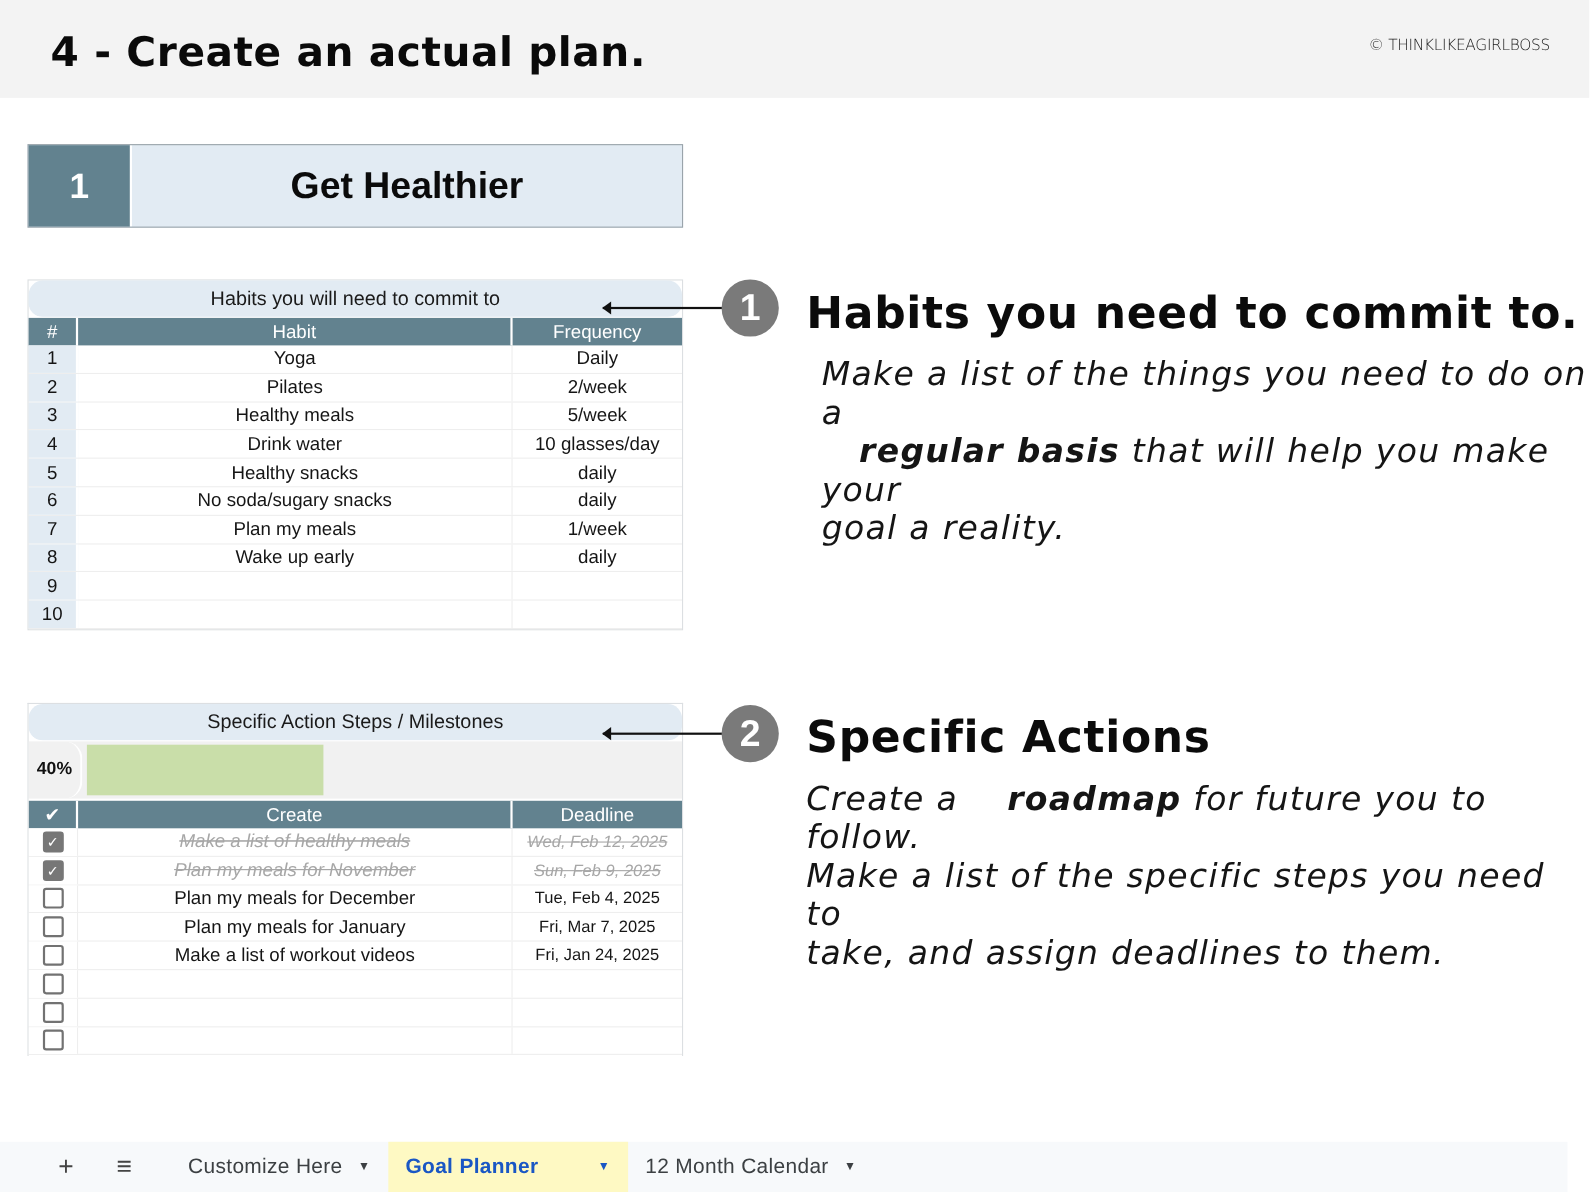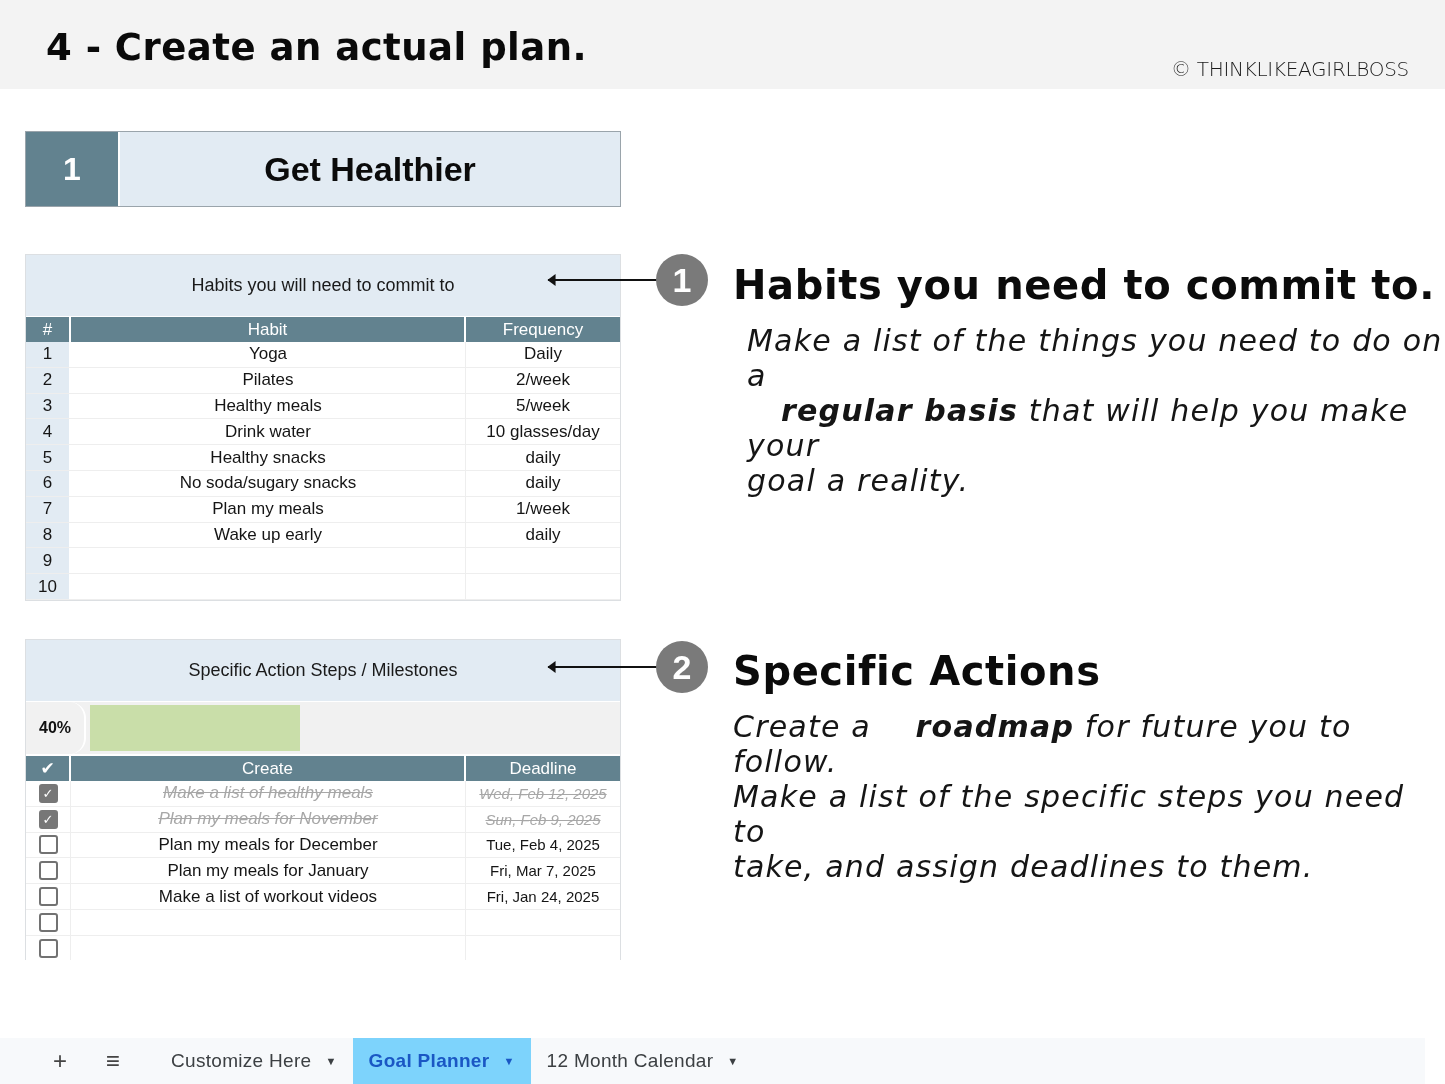--- a/index.html
+++ b/index.html
@@ -1,40 +1,40 @@
 <!DOCTYPE html>
 <html><head>
   <meta charset="utf-8">
   <style>
     * { box-sizing: border-box; margin: 0; padding: 0; }
     html, body { width: 1445px; height: 1084px; overflow: hidden; background: #ffffff; }
     body { position: relative; font-family: "Liberation Sans", "DejaVu Sans", sans-serif; color: #111; }
 
     .top-bar { position: absolute; left: 0; top: 0; width: 1445px; height: 89px; background: #f3f3f3; }
     .page-title { position: absolute; left: 46px; top: 26px; font-size: 37px; font-weight: 700; letter-spacing: 0.5px; color: #0a0a0a; font-family: "DejaVu Sans", sans-serif; }
-    .copyright { position: absolute; right: 36px; top: 33px; font-size: 20px; color: #1a1a1a; letter-spacing: -0.3px; font-family: "DejaVu Sans", sans-serif; font-weight: 300; margin-top: 24px; }
+    .copyright { position: absolute; right: 36px; top: 33px; font-size: 14px; color: #1a1a1a; letter-spacing: -0.3px; font-family: "DejaVu Sans", sans-serif; font-weight: 300; }
 
     
     .goal-box { position: absolute; left: 25px; top: 131px; width: 596px; height: 76px; border: 1.5px solid #9aa4ab; display: flex; background: #e2ebf3; }
     .goal-num { width: 94px; height: 100%; background: #62828f; color: #fff; display: flex; align-items: center; justify-content: center; font-size: 32px; font-weight: 700; border-right: 2px solid #ffffff; }
     .goal-name { flex: 1; display: flex; align-items: center; justify-content: center; font-size: 34px; font-weight: 700; color: #0b0b0b; }
 
     
     .panel { position: absolute; left: 25px; width: 596px; border: 1.5px solid #dcdfe2; background: #fff; }
-    .panel-title { height: 62px; background: #e2ebf3; display: flex; align-items: center; justify-content: center; font-size: 18px; color: #1a1a1a; border-bottom: 1px solid #fff; }
+    .panel-title { height: 34px; background: #e2ebf3; display: flex; align-items: center; justify-content: center; font-size: 18px; color: #1a1a1a; border-bottom: 1px solid #fff; border-radius: 13px; }
     .grid-head { display: grid; grid-template-columns: 45px 395px 1fr; height: 25px; background: #62828f; color: #fff; font-size: 17px; }
     .grid-head > div { display: flex; align-items: center; justify-content: center; border-right: 2px solid #fff; }
     .grid-head > div:last-child { border-right: none; }
     .grid-row { display: grid; grid-template-columns: 45px 395px 1fr; height: 25.8px; font-size: 17px; color: #151515; border-bottom: 1px solid #eeeeee; }
     .grid-row > div { display: flex; align-items: center; justify-content: center; border-right: 1px solid #eeeeee; white-space: nowrap; }
     .grid-row > div:last-child { border-right: none; }
     .grid-row .num-cell { background: #e2ebf3; border-right: 2px solid #fff; }
 
     .progress-row { height: 54px; display: flex; background: #f1f1f1; border-bottom: 2px solid #fff; }
-    .progress-label { width: 60px; display: flex; align-items: center; justify-content: center; font-weight: 700; font-size: 16px; color: #111; border-right: 2px solid #fff; border-radius: 16px; }
+    .progress-label { width: 49px; display: flex; align-items: center; justify-content: center; font-weight: 700; font-size: 16px; color: #111; border-right: 2px solid #fff; border-radius: 16px; }
     .progress-track { flex: 1; position: relative; padding: 3px 4px; }
     .progress-fill { height: 46px; background: #c9dea9; }
 
     .cb { width: 19px; height: 19px; border: 2px solid #727272; border-radius: 3px; background: #fff; display: flex; align-items: center; justify-content: center; color: #fff; font-size: 13px; font-weight: 700; line-height: 1; }
     .cb.checked { background: #777777; border-color: #777777; }
     .done-text { color: #a7a7a7; font-style: italic; text-decoration: line-through; }
     .date-cell { font-size: 15px; }
     .cb-cell { background: #fff !important; }
 
     
@@ -43,21 +43,21 @@
     .badge { position: absolute; width: 52px; height: 52px; border-radius: 50%; background: #7a7a7a; color: #fff; font-size: 34px; font-weight: 700; display: flex; align-items: center; justify-content: center; }
     .callout-title { position: absolute; font-size: 40px; font-weight: 700; color: #0b0b0b; letter-spacing: 0.6px; font-family: "DejaVu Sans", sans-serif; }
     .callout-body { position: absolute; font-size: 30px; font-style: italic; line-height: 35px; color: #151515; letter-spacing: 1.2px; font-family: "DejaVu Sans", sans-serif; font-weight: 300; }
     .callout-body b { font-weight: 700; margin-left: 34px; }
 
     
     .sheet-bar { position: absolute; left: 0; top: 1038px; width: 1425px; height: 46px; background: #f7f9fb; display: flex; align-items: center; }
     .sheet-icon { width: 34px; height: 34px; display: flex; align-items: center; justify-content: center; color: #444; font-size: 24px; cursor: pointer; }
     .sheet-tab { height: 46px; display: flex; align-items: center; padding: 0 16px; font-size: 19px; color: #3c4043; letter-spacing: 0.3px; cursor: pointer; justify-content: center; }
     .sheet-tab .caret { margin-left: 14px; font-size: 11px; color: #3c4043; }
-    .sheet-tab.active { background: #7dd3fc; color: #1a57c4; font-weight: 700; }
+    .sheet-tab.active { background: #fef9c3; color: #1a57c4; font-weight: 700; gap: 40px; }
     .sheet-tab.active .caret { color: #1a57c4; }
   </style>
 </head>
 <body>
 
 <div class="top-bar">
   <div class="page-title">4 - Create an actual plan.</div>
   <div class="copyright">© THINKLIKEAGIRLBOSS</div>
 </div>
 

